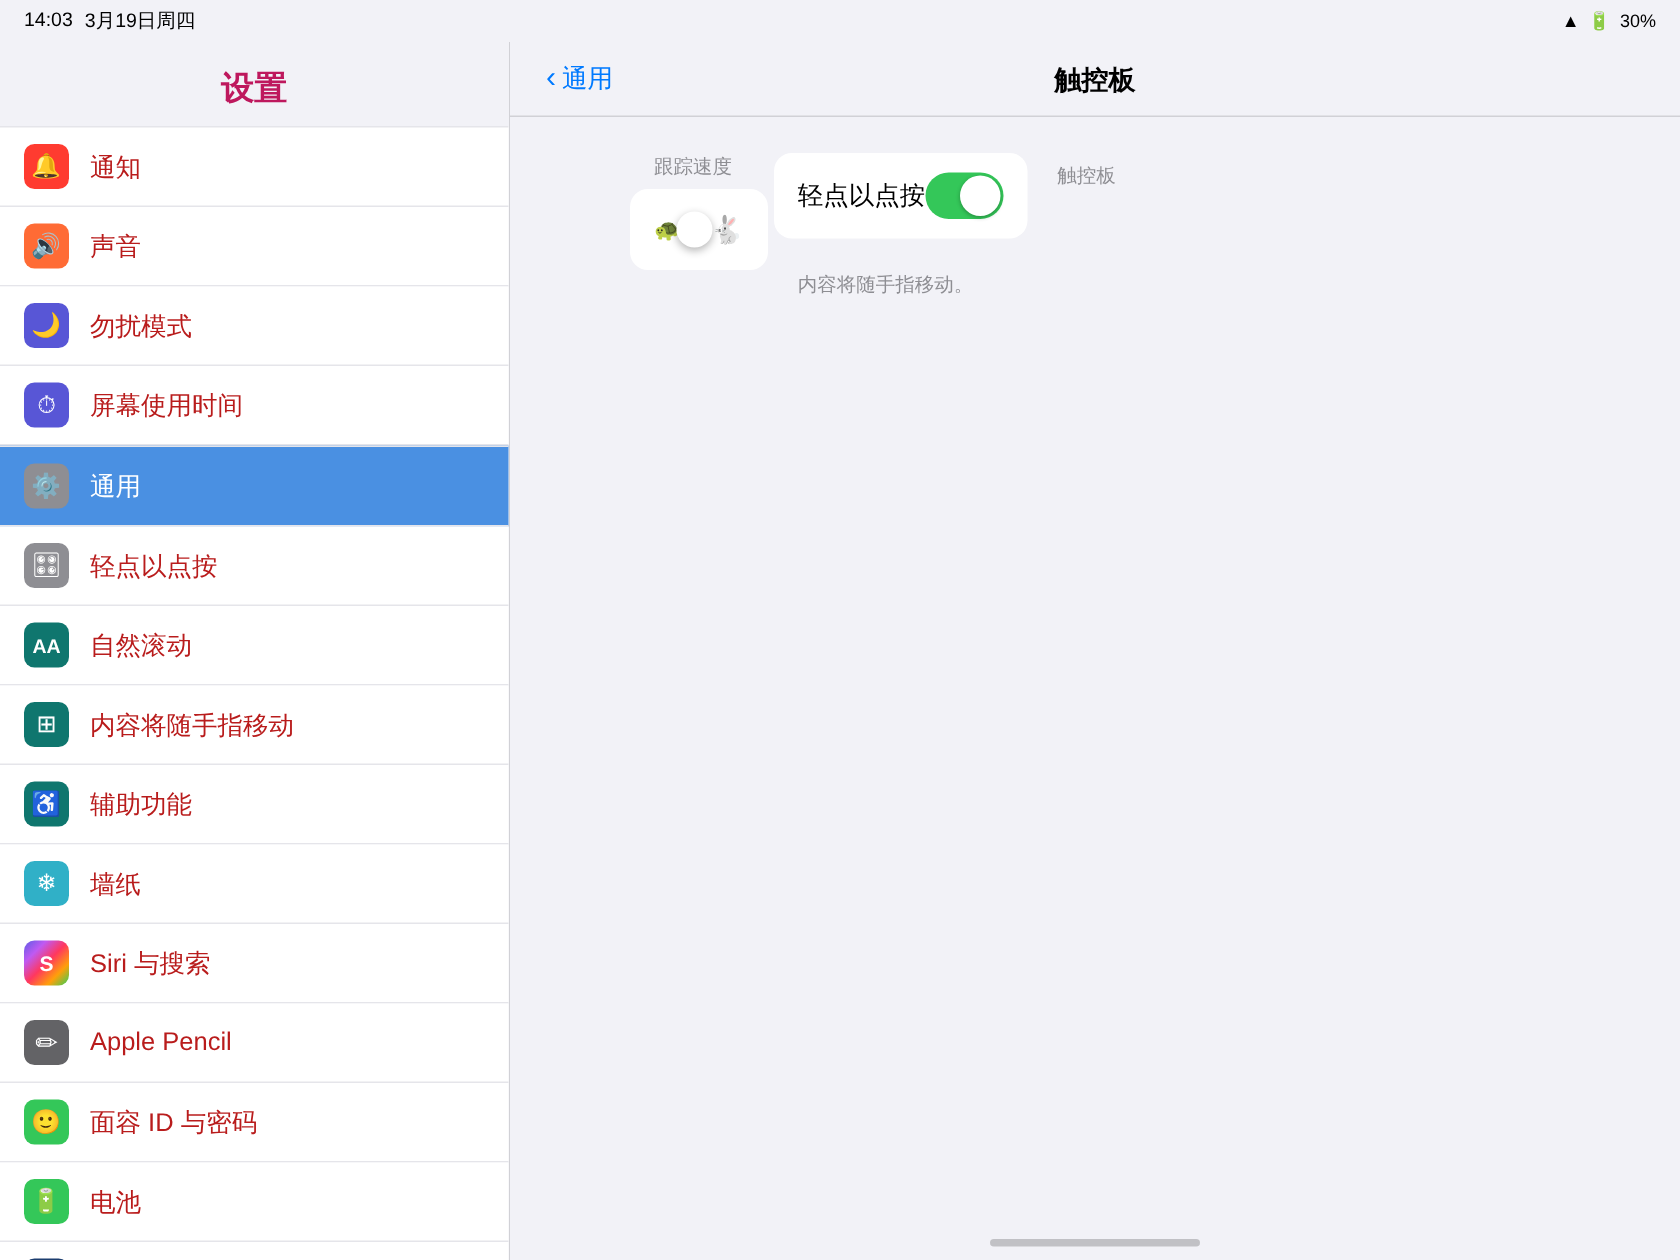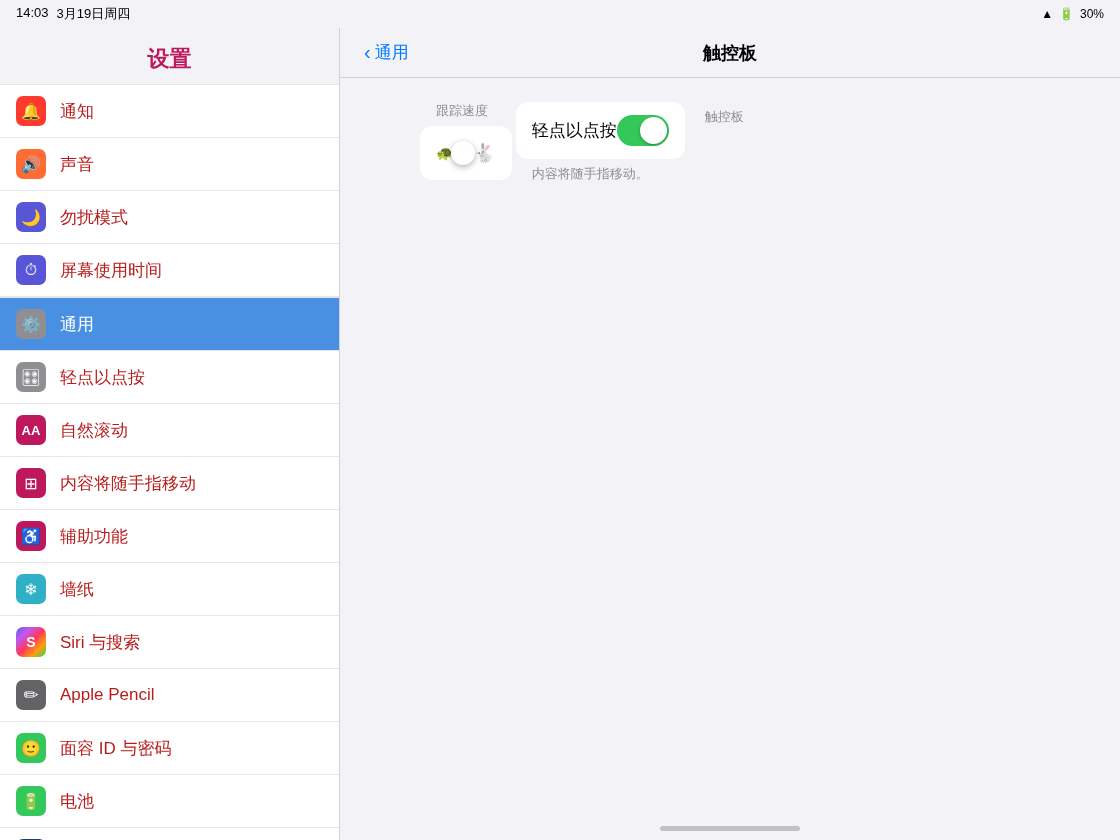--- a/index.html
+++ b/index.html
@@ -223,20 +223,21 @@
       position: absolute;
       top: 2px;
       right: 2px;
       box-shadow: 0 1px 3px rgba(0,0,0,0.3);
     }
 
     .sub-label {
       font-size: 13px;
       color: #8e8e93;
       padding: 6px 16px 8px 16px;
+      margin-top: 16px;
     }
 
     
     .bottom-bar {
       height: 20px;
       display: flex;
       justify-content: center;
       align-items: center;
       padding-bottom: 4px;
     }
@@ -244,21 +245,21 @@
       width: 140px;
       height: 5px;
       background: #000;
       border-radius: 3px;
       opacity: 0.2;
     }
 
     
     .icon-red { background: #ff3b30; }
     .icon-orange-red { background: #ff6b35; }
-    .icon-blue { background: #be185d; }
+    .icon-blue { background: #0f766e; }
     .icon-purple { background: #5856d6; }
     .icon-gray { background: #8e8e93; }
     .icon-teal { background: #30b0c7; }
     .icon-green { background: #34c759; }
     .icon-dark-blue { background: #1c3d6e; }
     .icon-indigo { background: #5856d6; }
     .icon-dark-gray { background: #636366; }
   </style>
 </head>
 <body>

